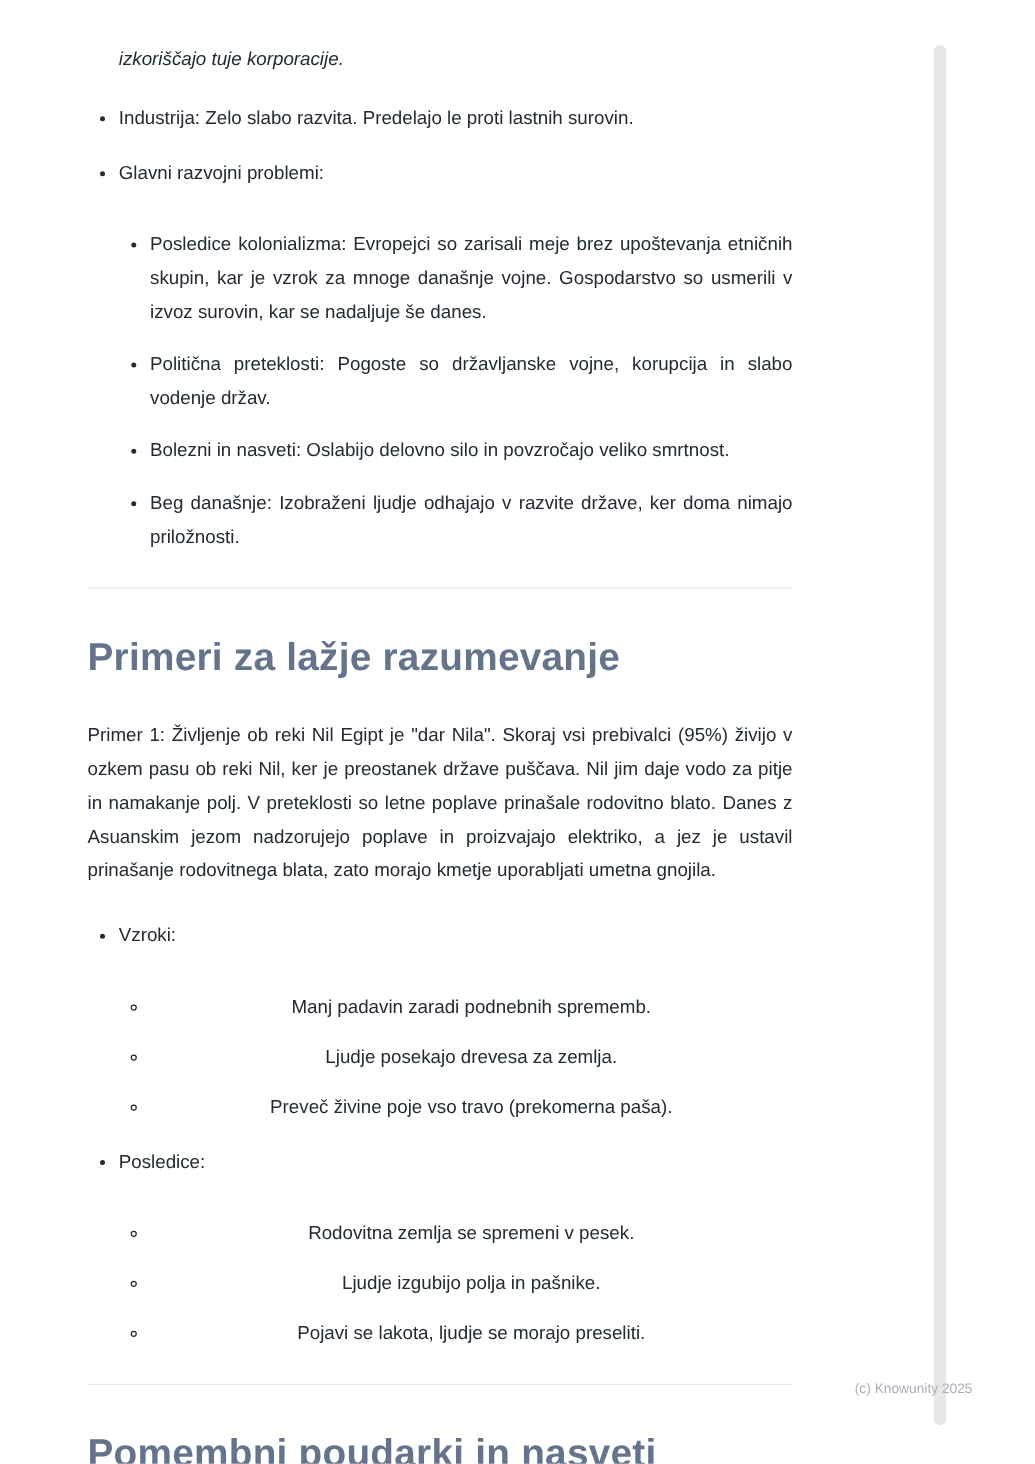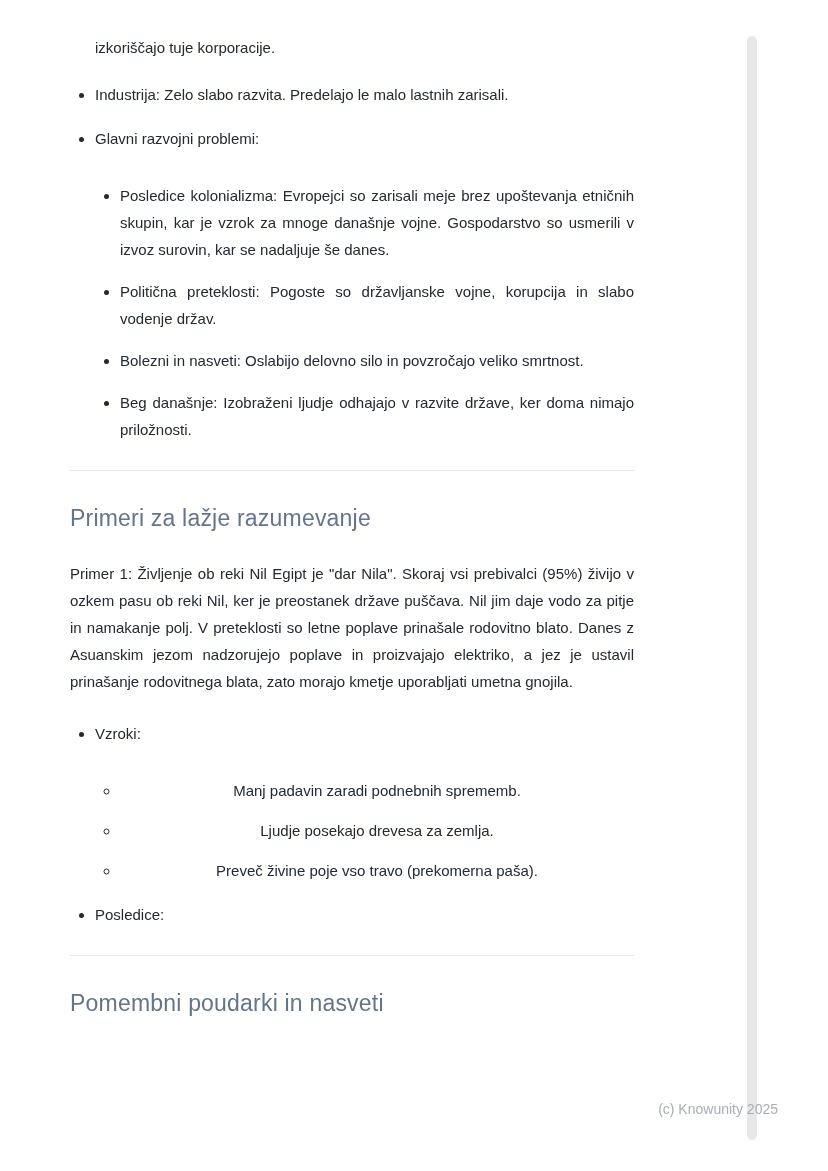--- a/index.html
+++ b/index.html
@@ -13,70 +13,70 @@
   }
   .content {
     position: absolute;
     left: 70px;
     top: 34px;
     width: 564px;
     font-size: 15px;
     line-height: 1.8;
   }
   .b { font-weight: 400; }
-  p.cont { margin: 0 0 20px 25px; }
+  p.cont { margin: 0 0 20px 25px; font-style: italic; }
   ul.l1 { list-style: disc; padding-left: 25px; margin: 0; }
   ul.l1 > li { margin-bottom: 17px; text-align: justify; }
   ul.l2 { list-style: disc; padding-left: 25px; margin-top: 30px; }
   ul.l2 > li { margin-bottom: 15px; text-align: justify; }
   ul.l2.circle { list-style: circle; }
   ul.l2.circle > li { text-align: center; margin-bottom: 13px; }
   hr.divider {
     border: none;
     border-top: 1px solid #e4e7eb;
     margin: 27px 0 27px 0;
   }
   h2.section-heading {
-    font-size: 23px;
-    font-weight: 400;
+    font-size: 31px;
+    font-weight: 700;
     color: #64748b;
     margin: 26px 0 21px 0;
     letter-spacing: 0.2px;
   }
   p.para { text-align: justify; margin-bottom: 25px; }
   .scrollbar-track {
     position: absolute;
     right: 71px;
     top: 36px;
     width: 10px;
     height: 1104px;
     background: #e7e7e7;
     border-radius: 6px;
     z-index: 1;
   }
   .copyright {
     position: absolute;
     right: 50px;
     bottom: 54px;
-    font-size: 14px;
+    font-size: 11px;
     color: #a9aeb6;
     z-index: 2;
     white-space: nowrap;
   }
 </style>
 </head>
 <body>
 
 <div class="content">
 
   <p class="cont">izkoriščajo tuje korporacije.</p>
 
   <ul class="l1">
     <li>
-      <span class="b">Industrija:</span><span> Zelo slabo razvita. Predelajo le malo lastnih zarisali.</span>
+      <span class="b">Industrija:</span><span> Zelo slabo razvita. Predelajo le proti lastnih surovin.</span>
     </li>
     <li>
       <span class="b">Glavni razvojni problemi:</span>
       <ul class="l2">
         <li>
           <span class="b">Posledice kolonializma:</span><span> Evropejci so zarisali meje brez upoštevanja etničnih skupin, kar je vzrok za mnoge današnje vojne. Gospodarstvo so usmerili v izvoz surovin, kar se nadaljuje še danes.</span>
         </li>
         <li>
           <span class="b">Politična preteklosti:</span><span> Pogoste so državljanske vojne, korupcija in slabo vodenje držav.</span>
         </li>
@@ -103,20 +103,25 @@
     <li>
       <span class="b">Vzroki:</span>
       <ul class="l2 circle">
         <li>Manj padavin zaradi podnebnih sprememb.</li>
         <li>Ljudje posekajo drevesa za zemlja.</li>
         <li>Preveč živine poje vso travo (prekomerna paša).</li>
       </ul>
     </li>
     <li>
       <span class="b">Posledice:</span>
+      <ul class="l2 circle">
+        <li>Rodovitna zemlja se spremeni v pesek.</li>
+        <li>Ljudje izgubijo polja in pašnike.</li>
+        <li>Pojavi se lakota, ljudje se morajo preseliti.</li>
+      </ul>
     </li>
   </ul>
 
   <hr class="divider">
 
   <h2 class="section-heading">Pomembni poudarki in nasveti</h2>
 
 </div>
 
 <div class="scrollbar-track"></div>

